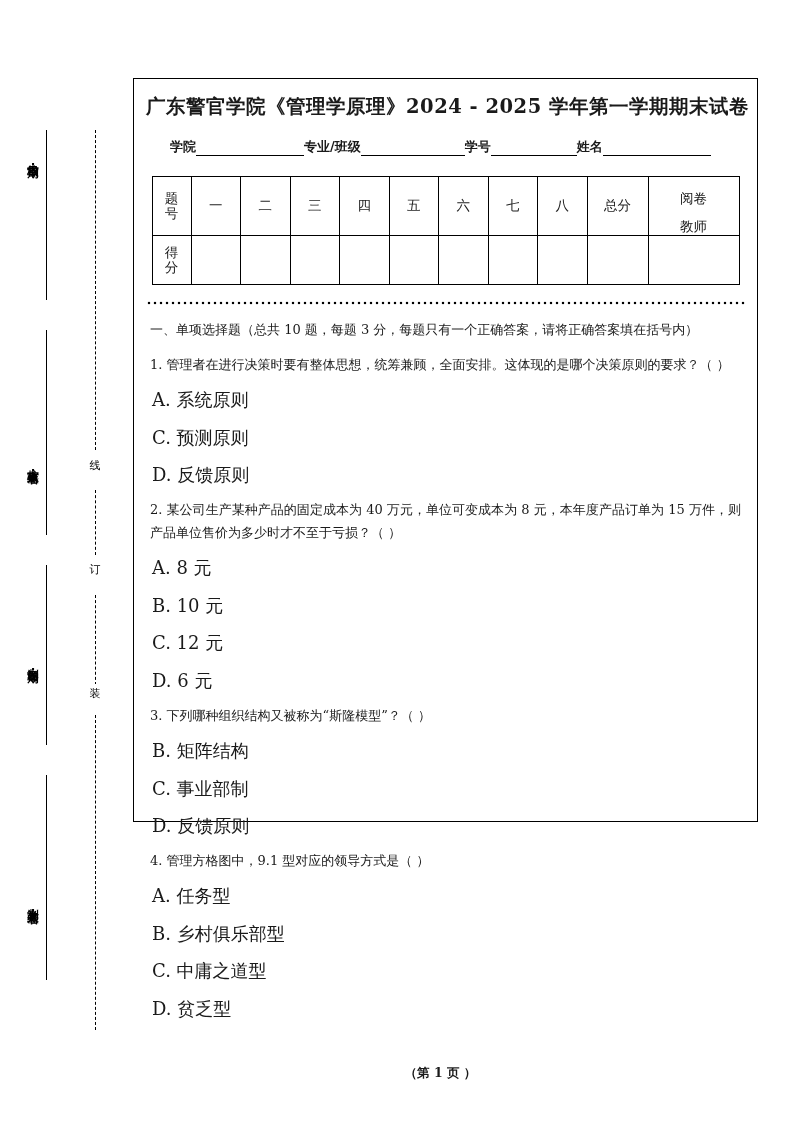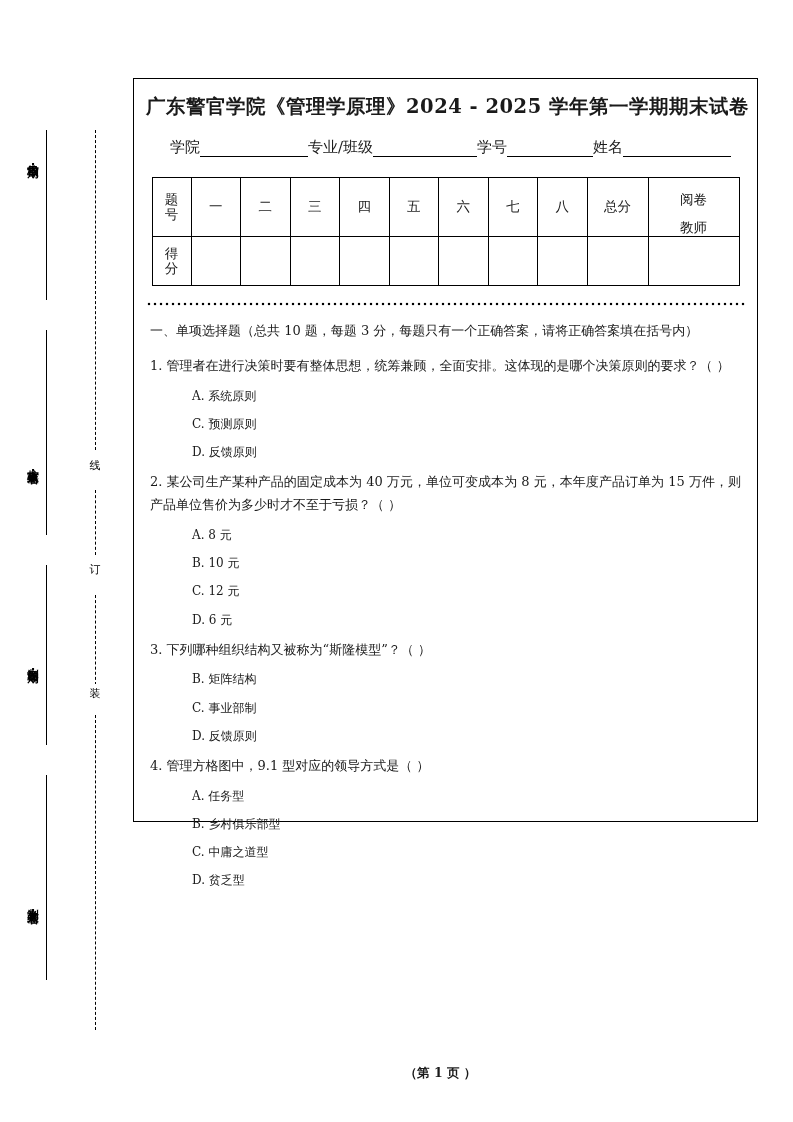--- a/index.html
+++ b/index.html
@@ -83,21 +83,21 @@
     margin-top: 18px;
     padding: 0 14px 0 24px;
     font-size: 12.5px;
     font-family: "DejaVu Serif", "Liberation Serif", serif;
   }
   .info-field {
     display: flex;
     align-items: flex-end;
     white-space: nowrap;
   }
-  .info-label { font-size: 15px; }
+  .info-label { font-size: 13px; font-weight: bold; }
   .info-blank {
     border-bottom: 1px solid #000;
     height: 13px;
   }
   .b-xl { width: 108px; }
   .b-lg { width: 104px; }
   .b-md { width: 86px; }
   .b-sm { width: 108px; }
 
   
@@ -147,25 +147,24 @@
     text-align: justify;
     margin-bottom: 12px;
   }
   .q-stem {
     font-size: 13px;
     line-height: 1.75;
     text-align: justify;
     margin-bottom: 9px;
   }
   .q-opt {
-    font-size: 12px;
+    font-size: 18px;
     line-height: 1.6;
     margin-bottom: 9px;
     padding-left: 2px;
-    margin-left: 40px;
   }
   .q-block { margin-bottom: 4px; }
 
   
   #page-footer {
     position: absolute;
     left: 0;
     top: 1065px;
     width: 793px;
     text-align: center;

